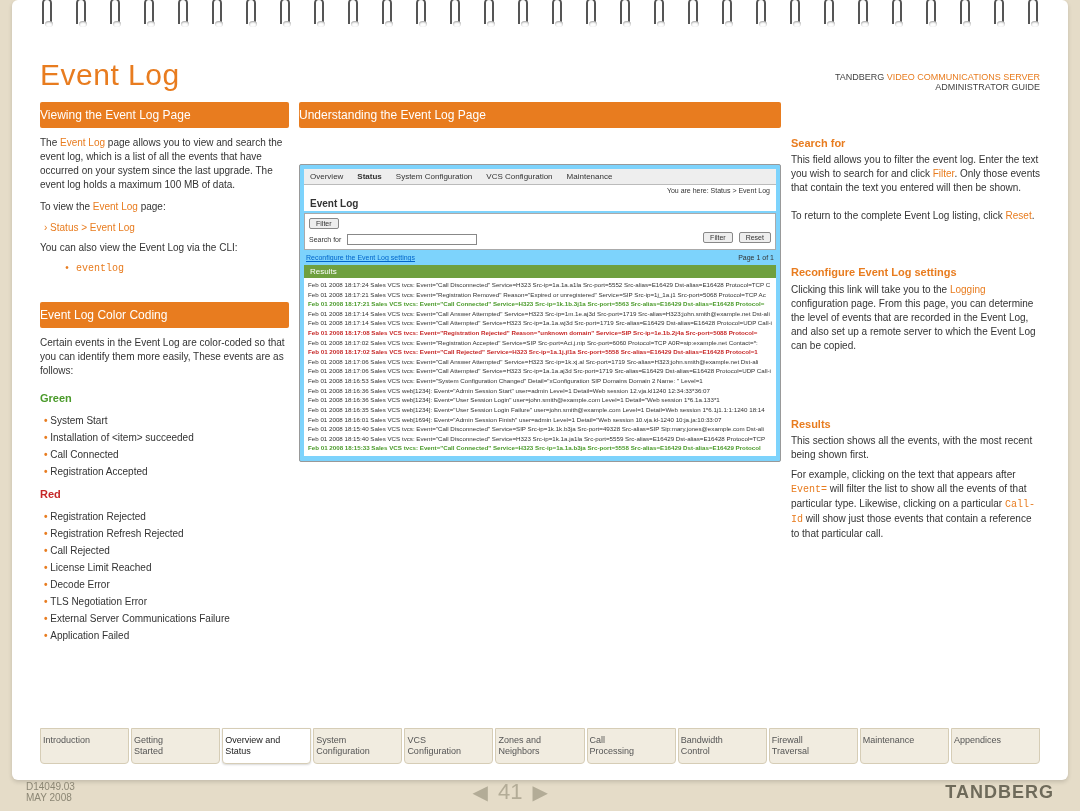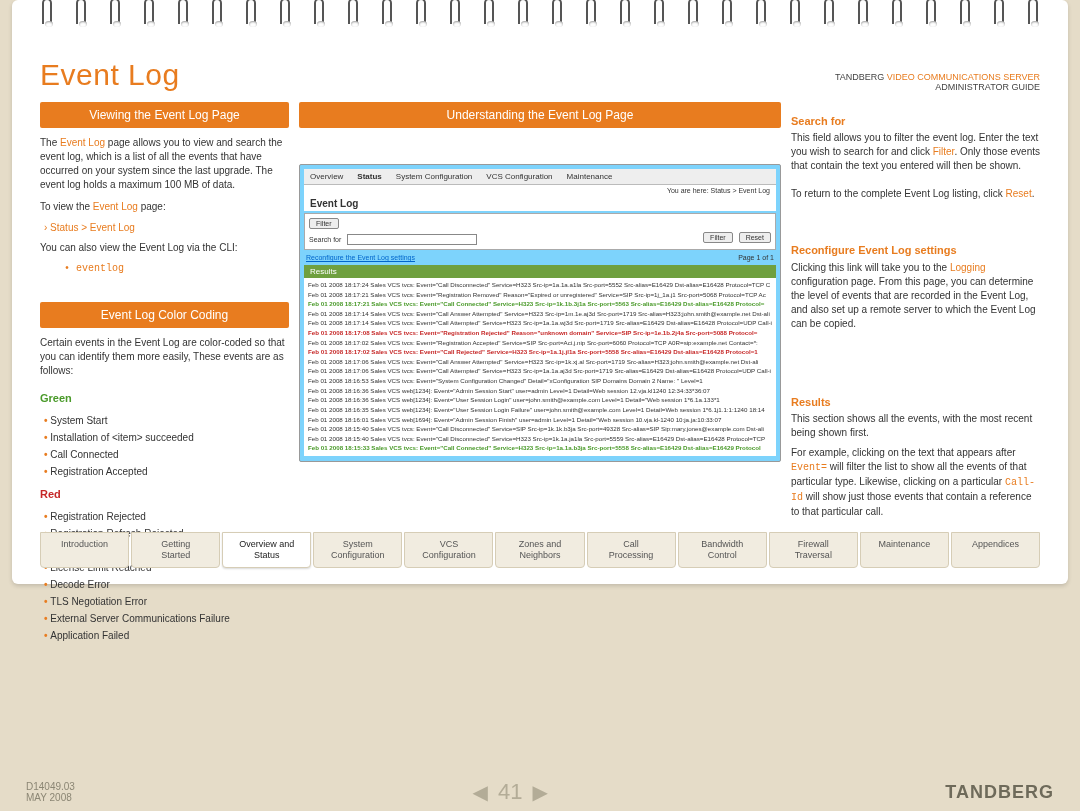--- a/index.html
+++ b/index.html
@@ -10,21 +10,21 @@
     font-family: Arial, Helvetica, sans-serif;
     font-size: 10px;
     color: #333;
     position: relative;
     overflow: hidden;
   }
   .page {
     position: absolute;
     left: 12px; top: 0;
     width: 1056px;
-    height: 584px;
+    height: 780px;
     background: #fff;
     border-radius: 6px;
     box-shadow: 0 2px 4px rgba(0,0,0,0.15);
   }
   .spiral {
     position: absolute;
     top: -2px; left: 20px; right: 20px;
     height: 30px;
     display: flex;
     justify-content: space-between;
@@ -58,21 +58,20 @@
     color: #e87c1f;
     letter-spacing: 0.5px;
   }
   .topright { text-align:right; font-size:9px; color:#444; }
   .topright .brand { color:#e87c1f; }
   .orange-bar {
     background:#e87c1f;
     color:#fff;
     font-size:12px;
     padding:6px 0;
-    text-align:center;
     border-radius:2px;
   }
   .content { position:absolute; top:102px; left:28px; right:28px; bottom:70px; display:flex; gap:10px; }
   .leftcol { width:252px; display:flex; flex-direction:column; gap:8px; }
   .midcol { flex:1; display:flex; flex-direction:column; gap:4px; }
   .rightcol { width:252px; display:flex; flex-direction:column; gap:8px; }
   .midcol .orange-bar { margin-bottom:2px; }
   .rightcol-content { font-size:10px; line-height:1.4; display:flex; flex-direction:column; gap:10px; padding-top:4px; }
   .section-h { color:#e87c1f; font-size:11px; font-weight:bold; margin-bottom:2px;}
   .body-text { font-size:10px; line-height:1.4; }
@@ -110,21 +109,20 @@
   .ss-logrows .rgrn { color:#4a9a2a; font-weight:bold;}
   .tabs-row {
     position:absolute; bottom:16px; left:28px; right:28px;
     display:flex; gap:2px;
   }
   .tab {
     flex:1;
     background:#f1ece0;
     border:1px solid #d6cdb6;
     border-radius:0 0 4px 4px;
-    text-align:center;
     padding:6px 2px;
     font-size:9px;
     color:#555;
     line-height:1.2;
   }
   .tab.active { background:#fff; color:#222; font-weight:500; box-shadow:0 1px 2px rgba(0,0,0,0.15); }
   .footer {
     position:absolute; bottom:6px; left:26px; right:26px;
     display:flex; justify-content:space-between; align-items:center;
     color:#8b8674; font-size:10px;

